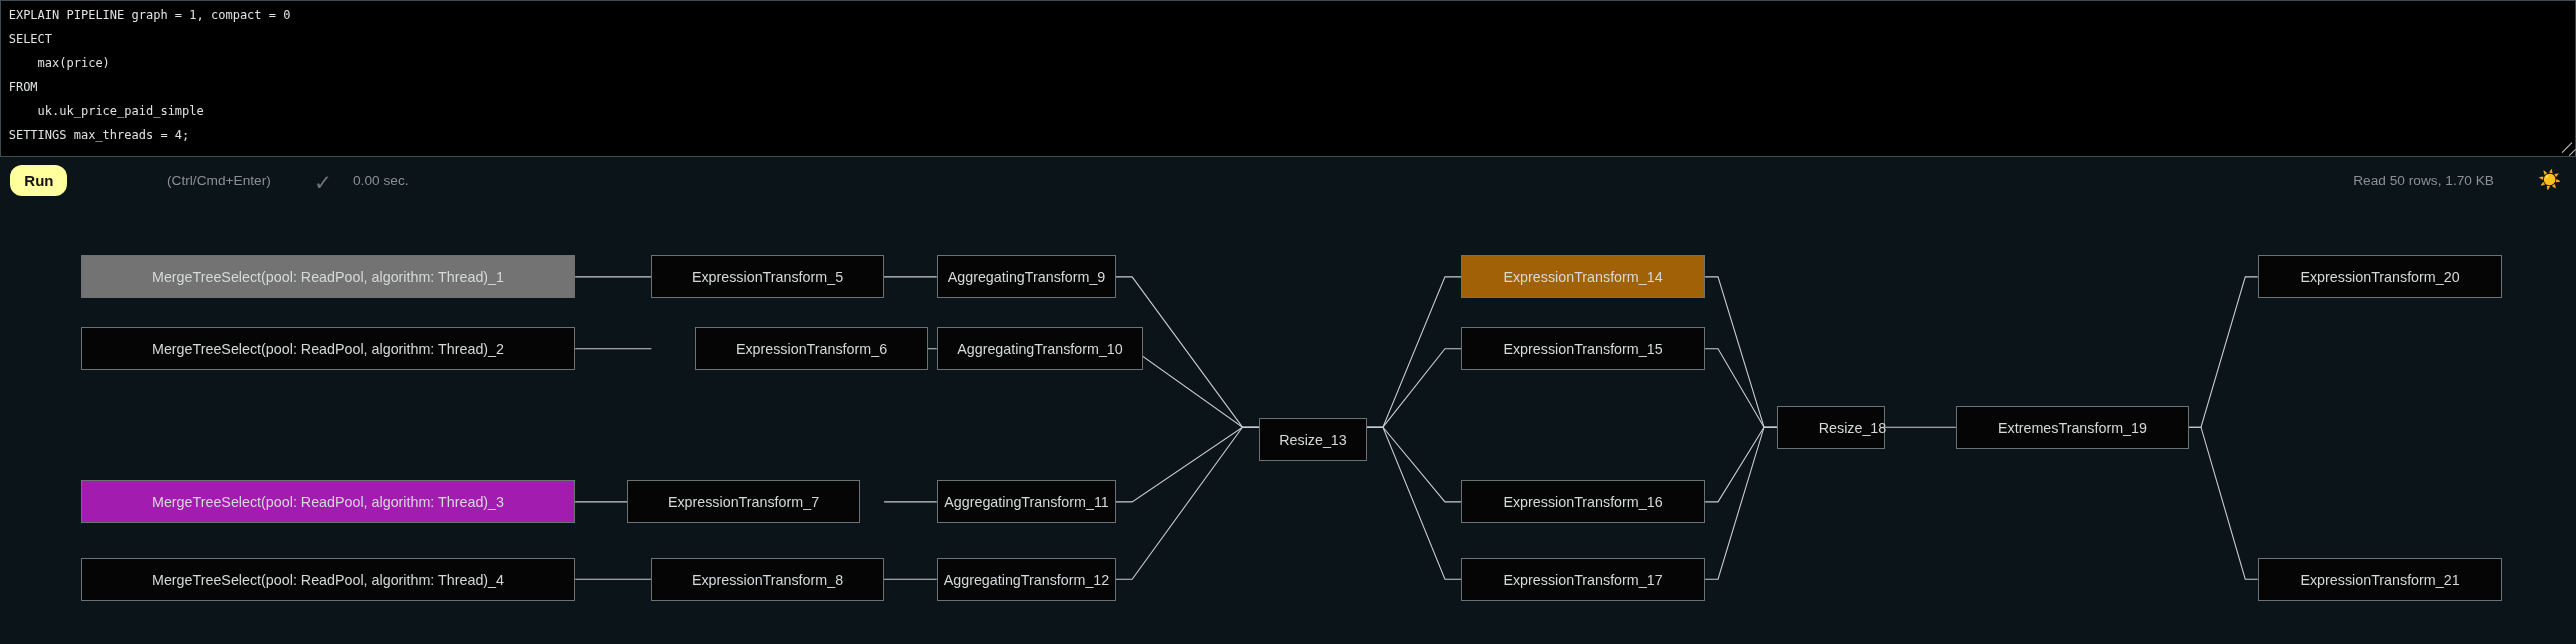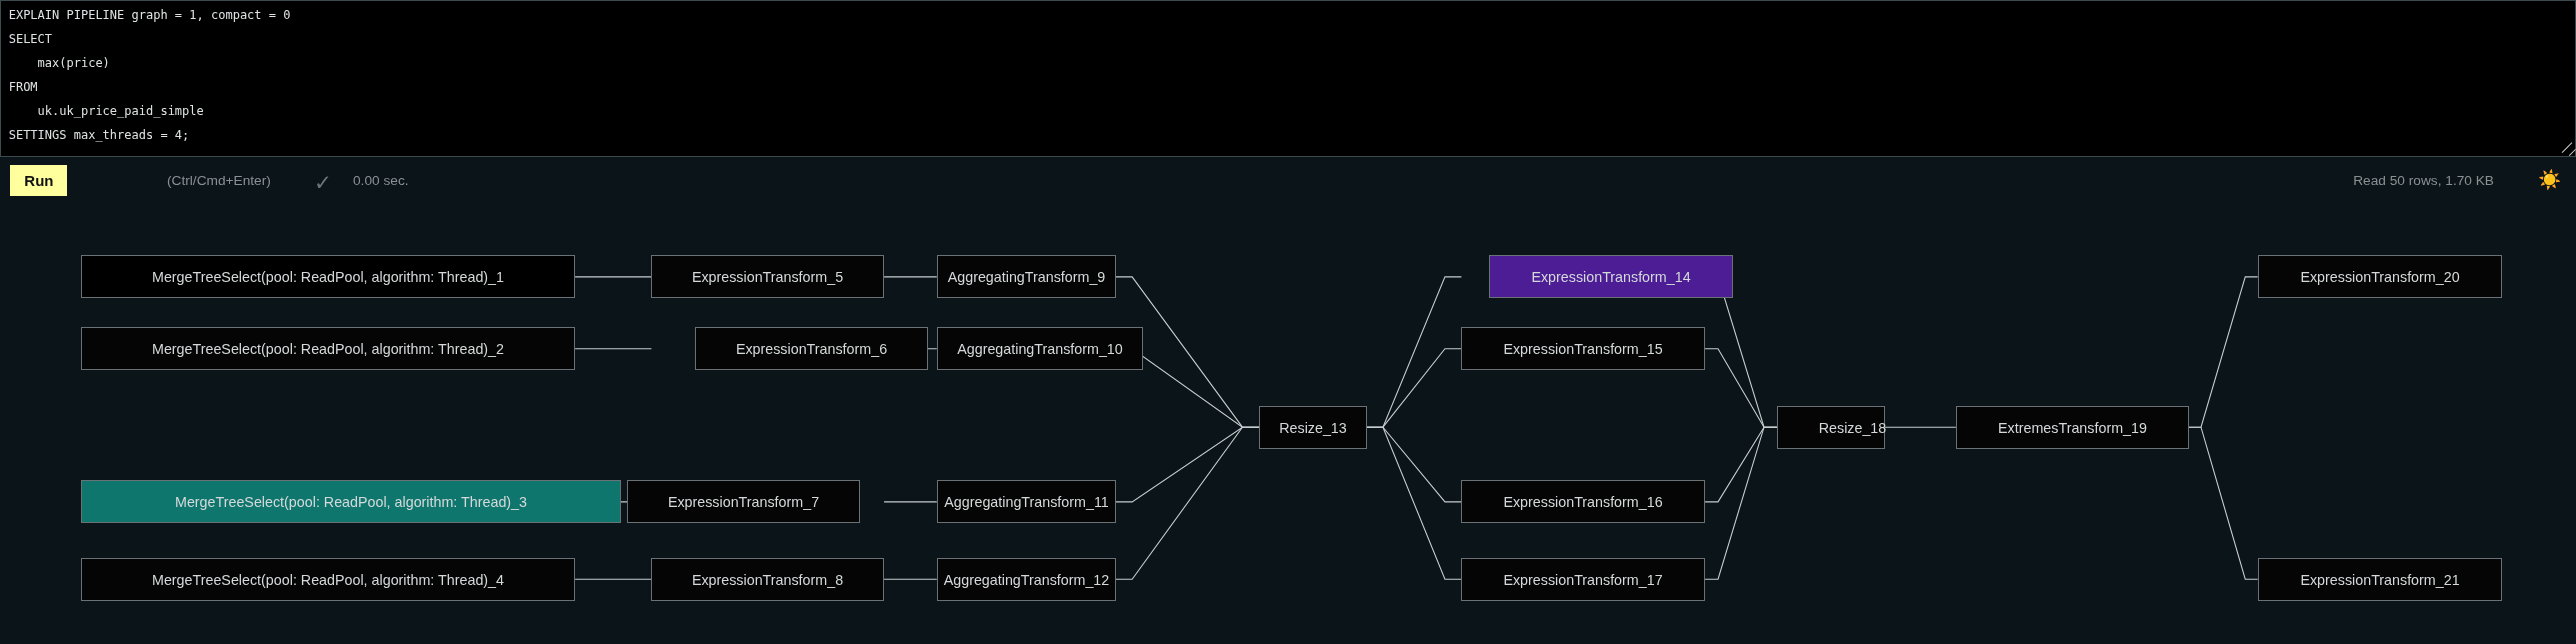--- a/index.html
+++ b/index.html
@@ -43,21 +43,21 @@
   
   #toolbar{
     position:absolute;left:0;top:157px;width:2576px;height:49px;
   }
   #run-button{
     position:absolute;left:10.4px;top:7.7px;
     width:57px;height:31px;
     background:#ffff9e;
     color:#111;
     font-size:15px;font-weight:bold;
-    border:0;border-radius:0;
+    border:0;border-radius:12px;
     cursor:pointer;
     display:flex;align-items:center;justify-content:center;
     font-family:"Liberation Sans", sans-serif;
   }
   #run-hint{
     position:absolute;left:119px;top:16px;
     color:#8b9093;font-size:13.7px;margin-left:48px;
   }
   #status-check{
     position:absolute;left:314px;top:11px;
@@ -139,27 +139,27 @@
       <polyline points="2490,403 2520,403 2633,680 2663,680" fill="none" stroke="#c8cdcf" stroke-width="2"></polyline>
       <polyline points="3107,129 3130.58,129 3214.42,403 3238,403" fill="none" stroke="#c8cdcf" stroke-width="2"></polyline>
       <polyline points="3107,260 3130.58,260 3214.42,403 3238,403" fill="none" stroke="#c8cdcf" stroke-width="2"></polyline>
       <polyline points="3107,539 3130.58,539 3214.42,403 3238,403" fill="none" stroke="#c8cdcf" stroke-width="2"></polyline>
       <polyline points="3107,680 3130.58,680 3214.42,403 3238,403" fill="none" stroke="#c8cdcf" stroke-width="2"></polyline>
       <polyline points="3434,403 3564,403" fill="none" stroke="#c8cdcf" stroke-width="2"></polyline>
       <polyline points="3988,403 4010.68,403 4091.32,129 4114,129" fill="none" stroke="#c8cdcf" stroke-width="2"></polyline>
       <polyline points="3988,403 4010.68,403 4091.32,680 4114,680" fill="none" stroke="#c8cdcf" stroke-width="2"></polyline>
     </svg>
   <div id="nodes-layer">
-      <div class="node" style="left: 81px; top: 49px; width: 494px; height: 43px; background: #000000; border-color: rgb(107, 114, 117);">
+      <div class="node" style="left: 81px; top: 49px; width: 494px; height: 43px; background: #737373; border-color: rgb(107, 114, 117);">
         <span>MergeTreeSelect(pool: ReadPool, algorithm: Thread)_1</span>
       </div>
       <div class="node" style="left: 81px; top: 121px; width: 494px; height: 43px; background: rgb(5, 5, 5); border-color: rgb(107, 114, 117);">
         <span>MergeTreeSelect(pool: ReadPool, algorithm: Thread)_2</span>
       </div>
-      <div class="node" style="left: 81px; top: 274px; width: 540px; height: 43px; background: #0f766e; border-color: rgb(107, 114, 117);">
+      <div class="node" style="left: 81px; top: 274px; width: 494px; height: 43px; background: #a21caf; border-color: rgb(107, 114, 117);">
         <span>MergeTreeSelect(pool: ReadPool, algorithm: Thread)_3</span>
       </div>
       <div class="node" style="left: 81px; top: 352px; width: 494px; height: 43px; background: rgb(5, 5, 5); border-color: rgb(107, 114, 117);">
         <span>MergeTreeSelect(pool: ReadPool, algorithm: Thread)_4</span>
       </div>
       <div class="node" style="left: 651px; top: 49px; width: 233px; height: 43px; background: rgb(5, 5, 5); border-color: rgb(107, 114, 117);">
         <span>ExpressionTransform_5</span>
       </div>
       <div class="node" style="left: 651px; top: 121px; width: 233px; height: 43px; background: rgb(5, 5, 5); border-color: rgb(107, 114, 117); margin-left: 44px;">
         <span>ExpressionTransform_6</span>
@@ -175,24 +175,24 @@
       </div>
       <div class="node" style="left: 937px; top: 121px; width: 206px; height: 43px; background: rgb(5, 5, 5); border-color: rgb(107, 114, 117);">
         <span>AggregatingTransform_10</span>
       </div>
       <div class="node" style="left: 937px; top: 274px; width: 179px; height: 43px; background: rgb(5, 5, 5); border-color: rgb(107, 114, 117);">
         <span>AggregatingTransform_11</span>
       </div>
       <div class="node" style="left: 937px; top: 352px; width: 179px; height: 43px; background: rgb(5, 5, 5); border-color: rgb(107, 114, 117);">
         <span>AggregatingTransform_12</span>
       </div>
-      <div class="node" style="left: 1259px; top: 200px; width: 108px; height: 43px; background: rgb(5, 5, 5); border-color: rgb(107, 114, 117);">
+      <div class="node" style="left: 1259px; top: 212px; width: 108px; height: 43px; background: rgb(5, 5, 5); border-color: rgb(107, 114, 117);">
         <span>Resize_13</span>
       </div>
-      <div class="node" style="left: 1461px; top: 49px; width: 244px; height: 43px; background: #4c1d95; border-color: rgb(107, 114, 117); margin-left: 28px;">
+      <div class="node" style="left: 1461px; top: 49px; width: 244px; height: 43px; background: #a16207; border-color: rgb(107, 114, 117);">
         <span>ExpressionTransform_14</span>
       </div>
       <div class="node" style="left: 1461px; top: 121px; width: 244px; height: 43px; background: rgb(5, 5, 5); border-color: rgb(107, 114, 117);">
         <span>ExpressionTransform_15</span>
       </div>
       <div class="node" style="left: 1461px; top: 274px; width: 244px; height: 43px; background: rgb(5, 5, 5); border-color: rgb(107, 114, 117);">
         <span>ExpressionTransform_16</span>
       </div>
       <div class="node" style="left: 1461px; top: 352px; width: 244px; height: 43px; background: rgb(5, 5, 5); border-color: rgb(107, 114, 117);">
         <span>ExpressionTransform_17</span>

